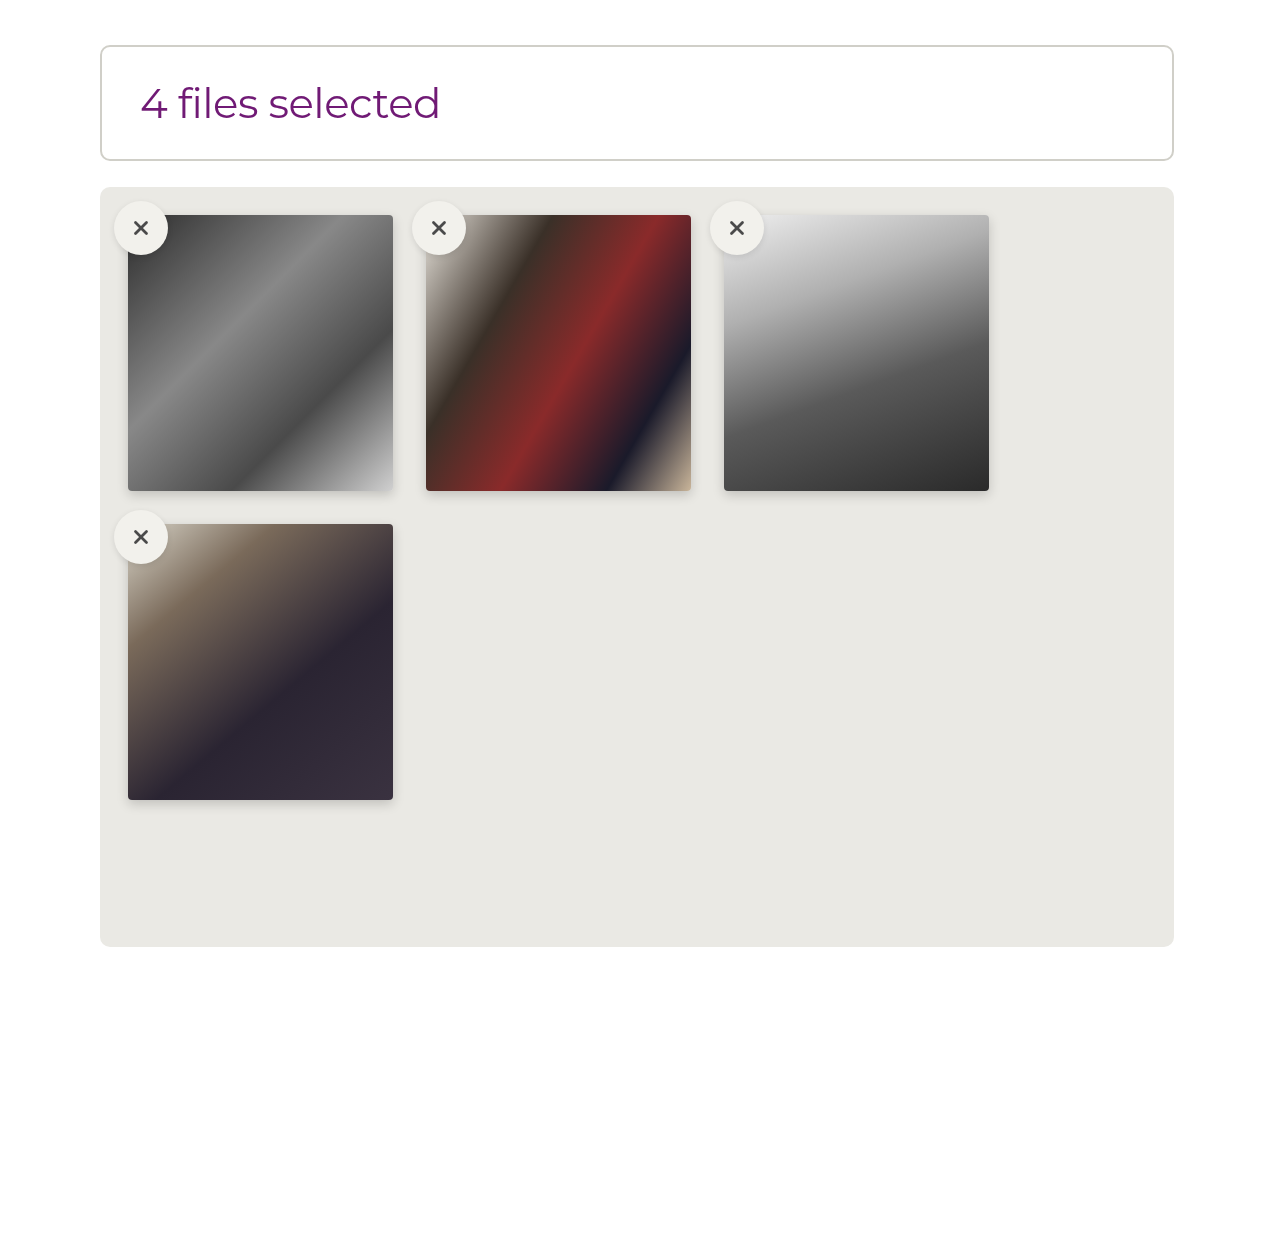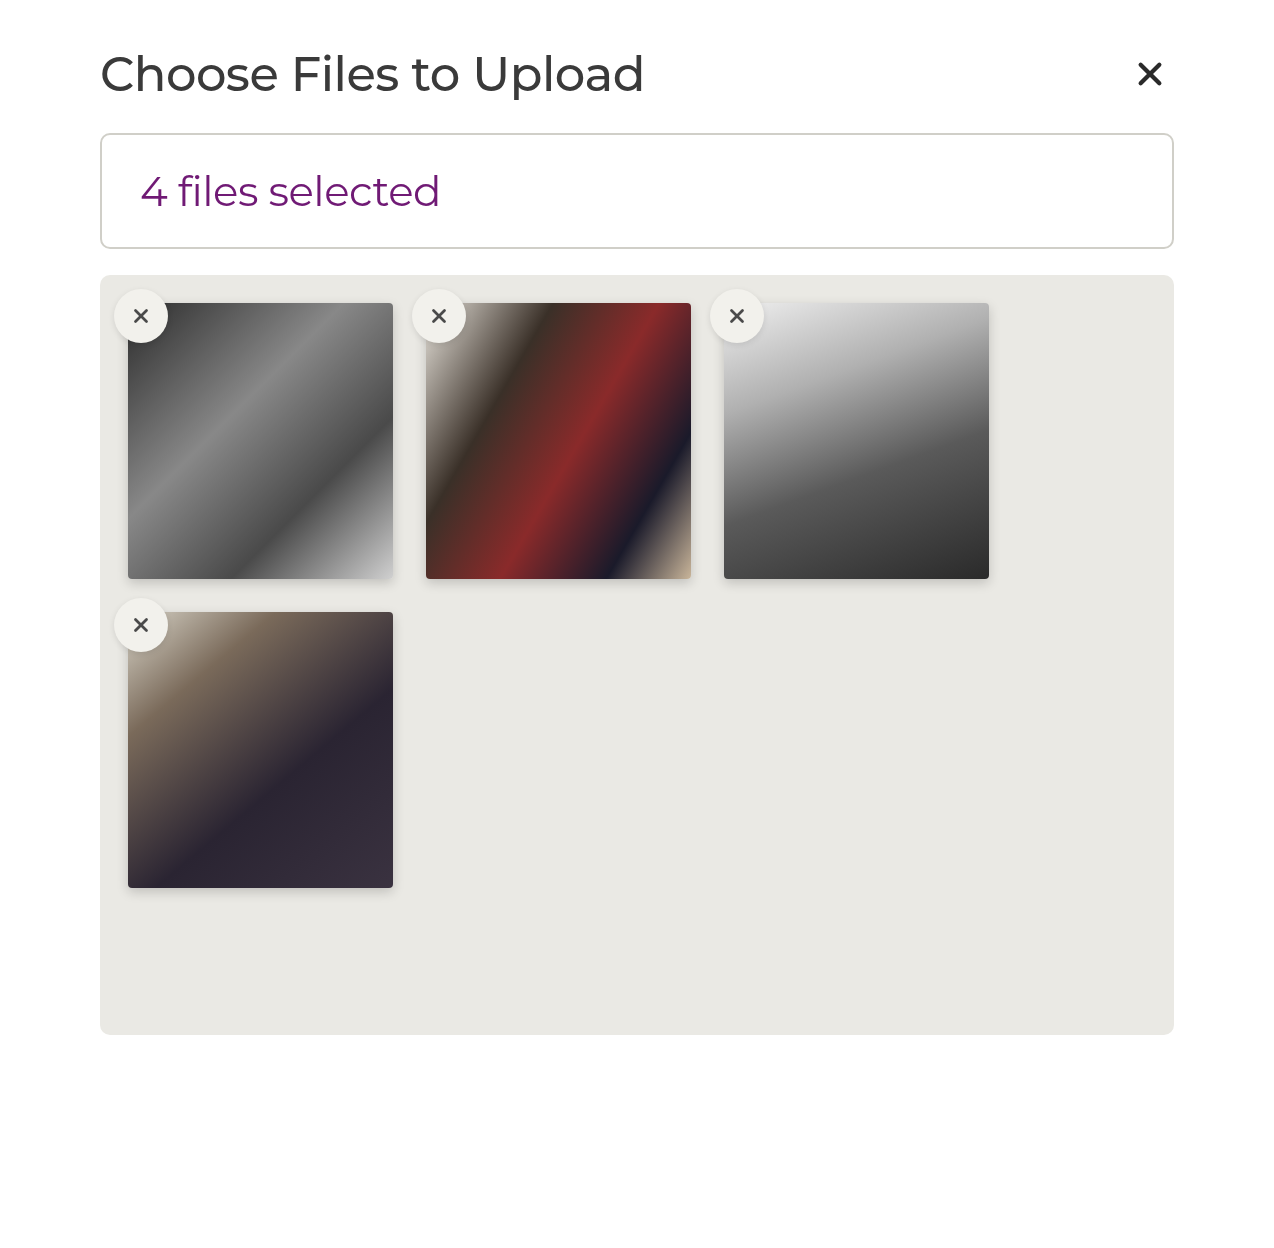--- a/index.html
+++ b/index.html
@@ -109,29 +109,20 @@
     }
     .thumb-4 {
       background: linear-gradient(140deg, #d8d4c8 0%, #7a6a5a 25%, #2a2432 60%, #3a3240 100%);
     }
   </style>
 </head>
 <body>
 
 <div class="dialog">
 
-  <div class="header">
-    <h1 class="title">Choose Files to Upload</h1>
-    <button class="close-btn" aria-label="Close">
-      <svg viewBox="0 0 24 24" fill="none" stroke="#2a2a2a" stroke-width="3.2" stroke-linecap="round">
-        <line x1="5" y1="5" x2="19" y2="19"></line>
-        <line x1="19" y1="5" x2="5" y2="19"></line>
-      </svg>
-    </button>
-  </div>
 
   <div class="file-input-box">
     <span class="file-input-text">4 files selected</span>
   </div>
 
   <div class="preview-area">
 
     <div class="thumbnail-wrapper">
       <div class="thumbnail thumb-1" aria-label="thumbnail-1"></div>
       <button class="remove-btn" aria-label="Remove">

